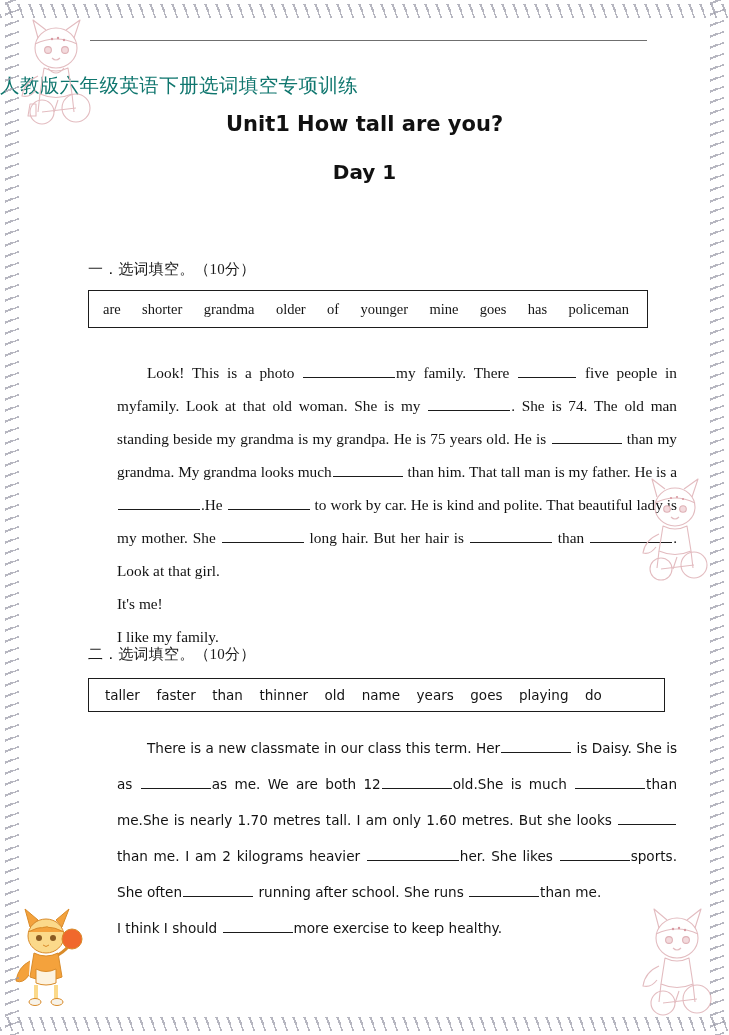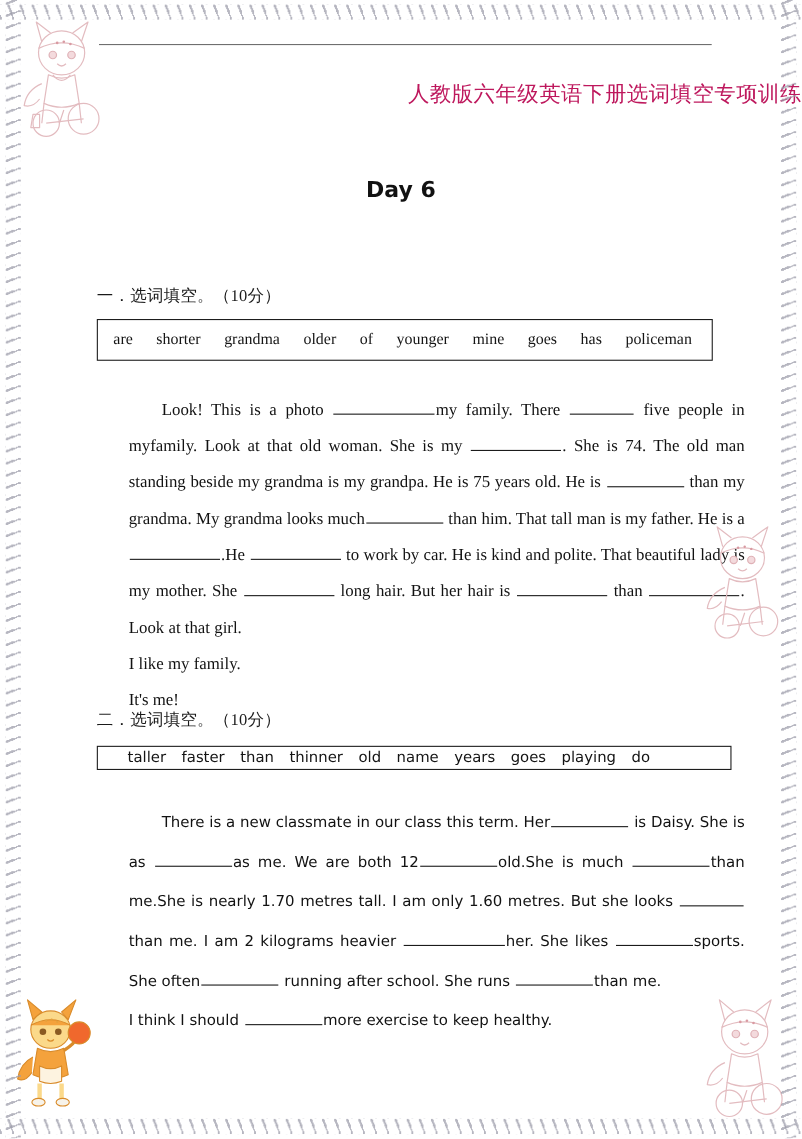--- a/index.html
+++ b/index.html
@@ -55,23 +55,23 @@
 
   .top-rule {
     position: absolute;
     left: 90px; top: 40px; width: 557px;
     border-top: 1.6px solid #6f6f6f;
   }
 
   .title-cn {
     position: absolute;
     left: 0; right: 0; top: 72px;
-    text-align: right;
+    text-align: left;
     font-size: 19.5px;
-    color: #be185d;
+    color: #0f766e;
     font-family: "DejaVu Sans", "Liberation Sans", sans-serif;
     letter-spacing: .4px;
   }
   .title-en {
     position: absolute;
     left: 0; right: 0; top: 112px;
     text-align: center;
     font-size: 21px;
     font-weight: bold;
     color: #111;
@@ -125,22 +125,22 @@
     display: flex;
     align-items: center;
   }
   .wb1 {
     left: 88px; top: 290px; width: 560px; height: 38px;
     padding: 16px 14px;
     font-family: "Liberation Serif", "DejaVu Serif", serif;
     font-size: 14.5px;
   }
   .wb2 {
-    left: 88px; top: 678px; width: 577px; height: 22px;
-    padding: 0 27px;
+    left: 88px; top: 678px; width: 577px; height: 34px;
+    padding: 0 16px;
     font-family: "DejaVu Sans", "Liberation Sans", sans-serif;
     font-size: 13.5px;
   }
   .wb-list {
     display: flex;
     width: 100%;
     justify-content: space-between;
     align-items: center;
     color: #141414;
   }
@@ -297,43 +297,44 @@
       <circle cx="35" cy="26" r="1"></circle>
       <circle cx="40" cy="28" r="1"></circle>
   </g>
 </svg>
 
 <div class="sheet">
 
   <div class="top-rule"></div>
 
   <div class="title-cn">人教版六年级英语下册选词填空专项训练</div>
-  <div class="title-day">Day 6</div>
+  <div class="title-en">Unit1 How tall are you?</div>
+  <div class="title-day">Day 1</div>
 
 
   <div class="sec-head sec1">一．选词填空。（10分）</div>
   <div class="wordbank wb1">
     <div class="wb-list" id="wb1-list">
         <span>are</span>
         <span>shorter</span>
         <span>grandma</span>
         <span>older</span>
         <span>of</span>
         <span>younger</span>
         <span>mine</span>
         <span>goes</span>
         <span>has</span>
         <span>policeman</span>
       </div>
   </div>
   <div class="passage p1">
     <div id="p1-body"><span class="indent"></span>Look! This is a photo <span class="bl bl-xl"></span>my family. There <span class="bl bl-s"></span> five people in myfamily. Look at that old woman. She is my <span class="bl bl-l"></span>. She is 74. The old man standing beside my grandma is my grandpa. He is 75 years old. He is <span class="bl bl-m"></span> than my grandma. My grandma looks much<span class="bl bl-m"></span> than him. That tall man is my father. He is a <span class="bl bl-l"></span>.He <span class="bl bl-l"></span> to work by car. He is kind and polite. That beautiful lady is my mother. She <span class="bl bl-l"></span> long hair. But her hair is <span class="bl bl-l"></span> than <span class="bl bl-l"></span>. Look at that girl.</div>
     <div class="tail" id="p1-tail">
+        <div>It's me!</div>
         <div> I like my family.</div>
-        <div>It's me!</div>
       </div>
   </div>
 
   <div class="sec-head sec2">二．选词填空。（10分）</div>
   <div class="wordbank wb2">
     <div class="wb-list" id="wb2-list">
         <span>taller</span>
         <span>faster</span>
         <span>than</span>
         <span>thinner</span>

